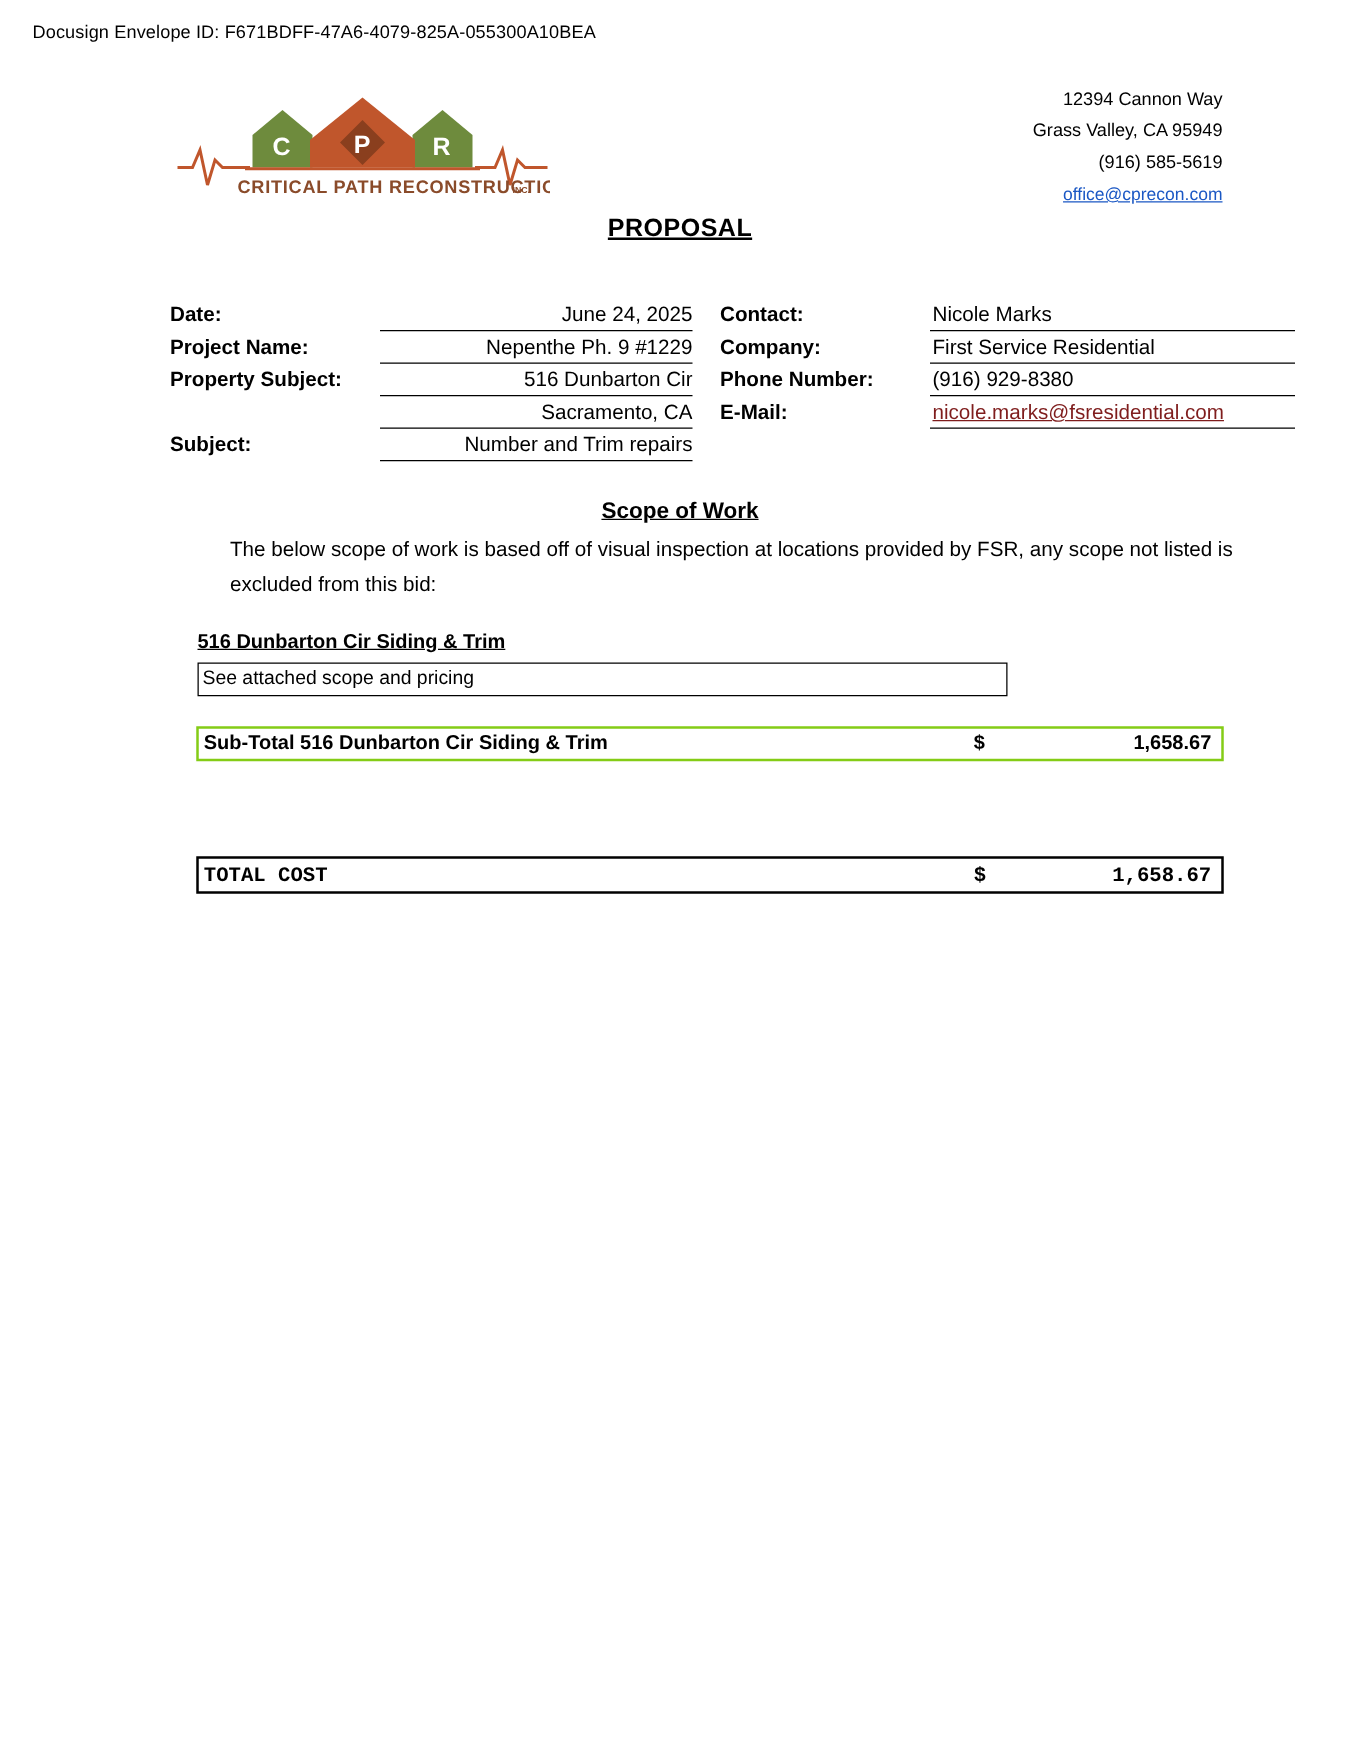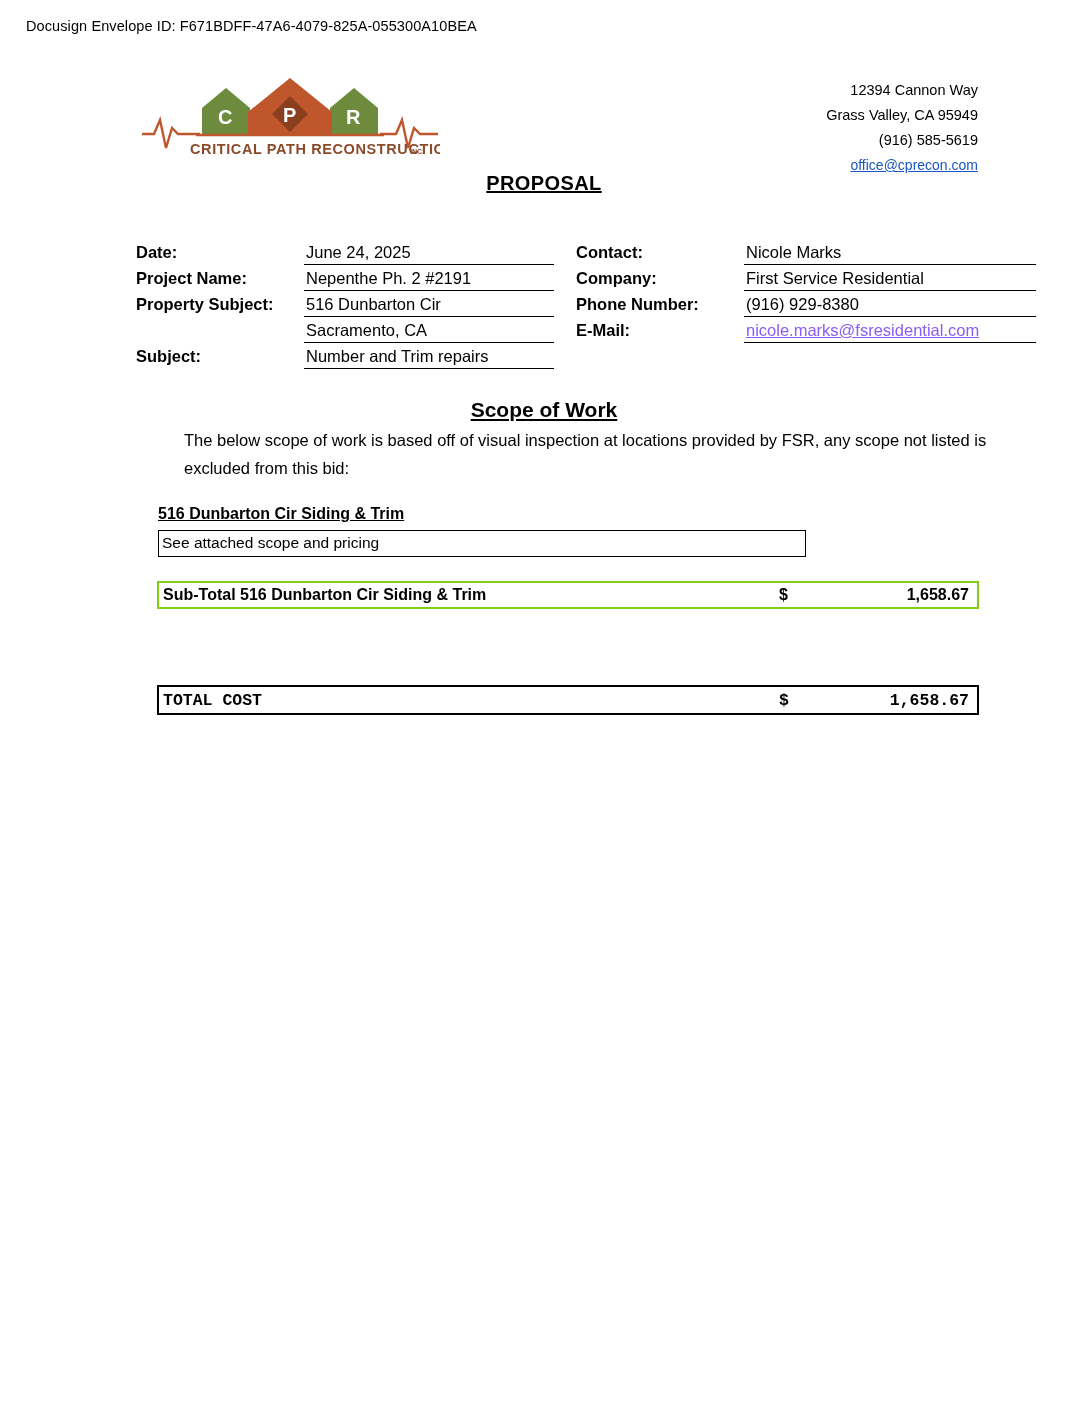--- a/index.html
+++ b/index.html
@@ -30,21 +30,21 @@
     left: 26px;
     font-size: 14.5px;
     font-family: "Liberation Sans", sans-serif;
     color: #000;
     letter-spacing: 0.1px;
   }
 
   
   .addr-block {
     position: absolute;
-    top: 78px;
+    top: 68px;
     right: 110px;
     text-align: right;
     font-size: 14.5px;
     line-height: 25px;
     color: #000;
   }
   .addr-block a {
     color: #1a57c4;
     text-decoration: underline;
     font-size: 14px;
@@ -97,38 +97,38 @@
   .val {
     line-height: 24px;
     border-bottom: 1px solid #000;
     padding-left: 2px;
     box-sizing: border-box;
     height: 25px;
     overflow: hidden;
     white-space: nowrap;
   }
   .col-left .lbl { width: 160px; }
-  .col-left .val { width: 250px; }
+  .col-left .val { width: 250px; text-align: right; }
   .col-right { margin-left: 22px; }
   .col-right .lbl { width: 160px; }
   .col-right .val { width: 292px; }
   .val a {
-    color: #8b5cf6;
+    color: #7f1d1d;
     text-decoration: underline;
   }
   .two-col { display: flex; }
 
   
   .scope-title {
     position: absolute;
     top: 398px;
     left: 0;
     width: 1088px;
     text-align: center;
-    font-size: 21px;
+    font-size: 18px;
     font-weight: bold;
     text-decoration: underline;
   }
   .scope-text {
     position: absolute;
     top: 426px;
     left: 158px;
     width: 824px;
     font-size: 16.5px;
     line-height: 28px;
@@ -235,21 +235,21 @@
 
   <div class="info">
     <div class="two-col">
       <div class="col-left">
         <div class="info-row">
           <div class="lbl">Date:</div>
           <div class="val">June 24, 2025</div>
         </div>
         <div class="info-row">
           <div class="lbl">Project Name:</div>
-          <div class="val">Nepenthe Ph. 2 #2191</div>
+          <div class="val">Nepenthe Ph. 9 #1229</div>
         </div>
         <div class="info-row">
           <div class="lbl">Property Subject:</div>
           <div class="val">516 Dunbarton Cir</div>
         </div>
         <div class="info-row">
           <div class="lbl"></div>
           <div class="val">Sacramento, CA</div>
         </div>
         <div class="info-row">

